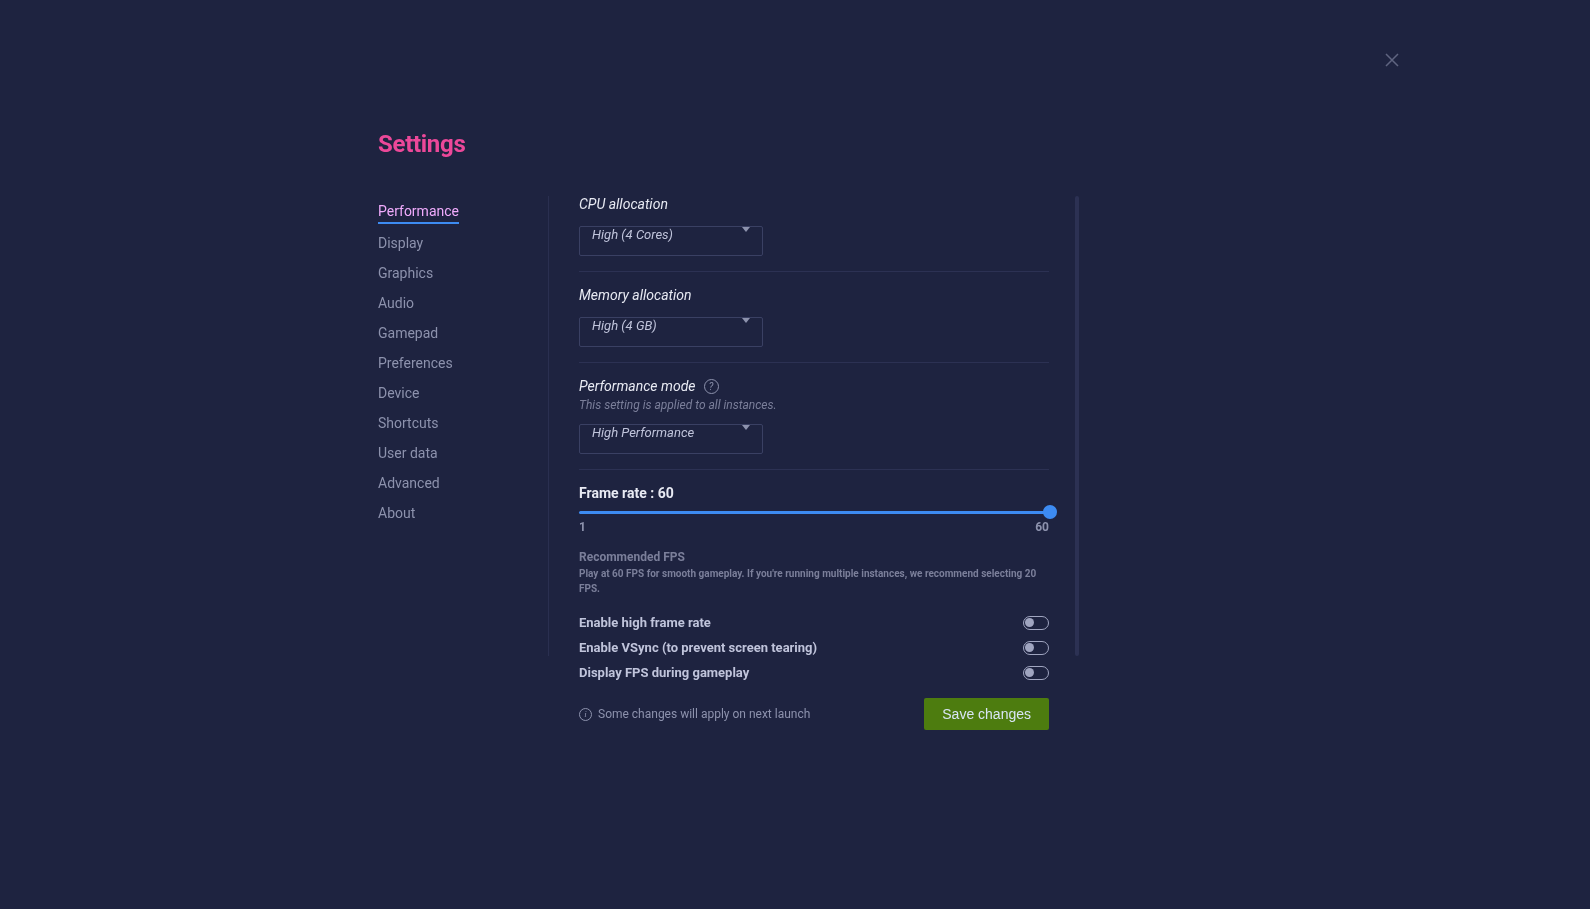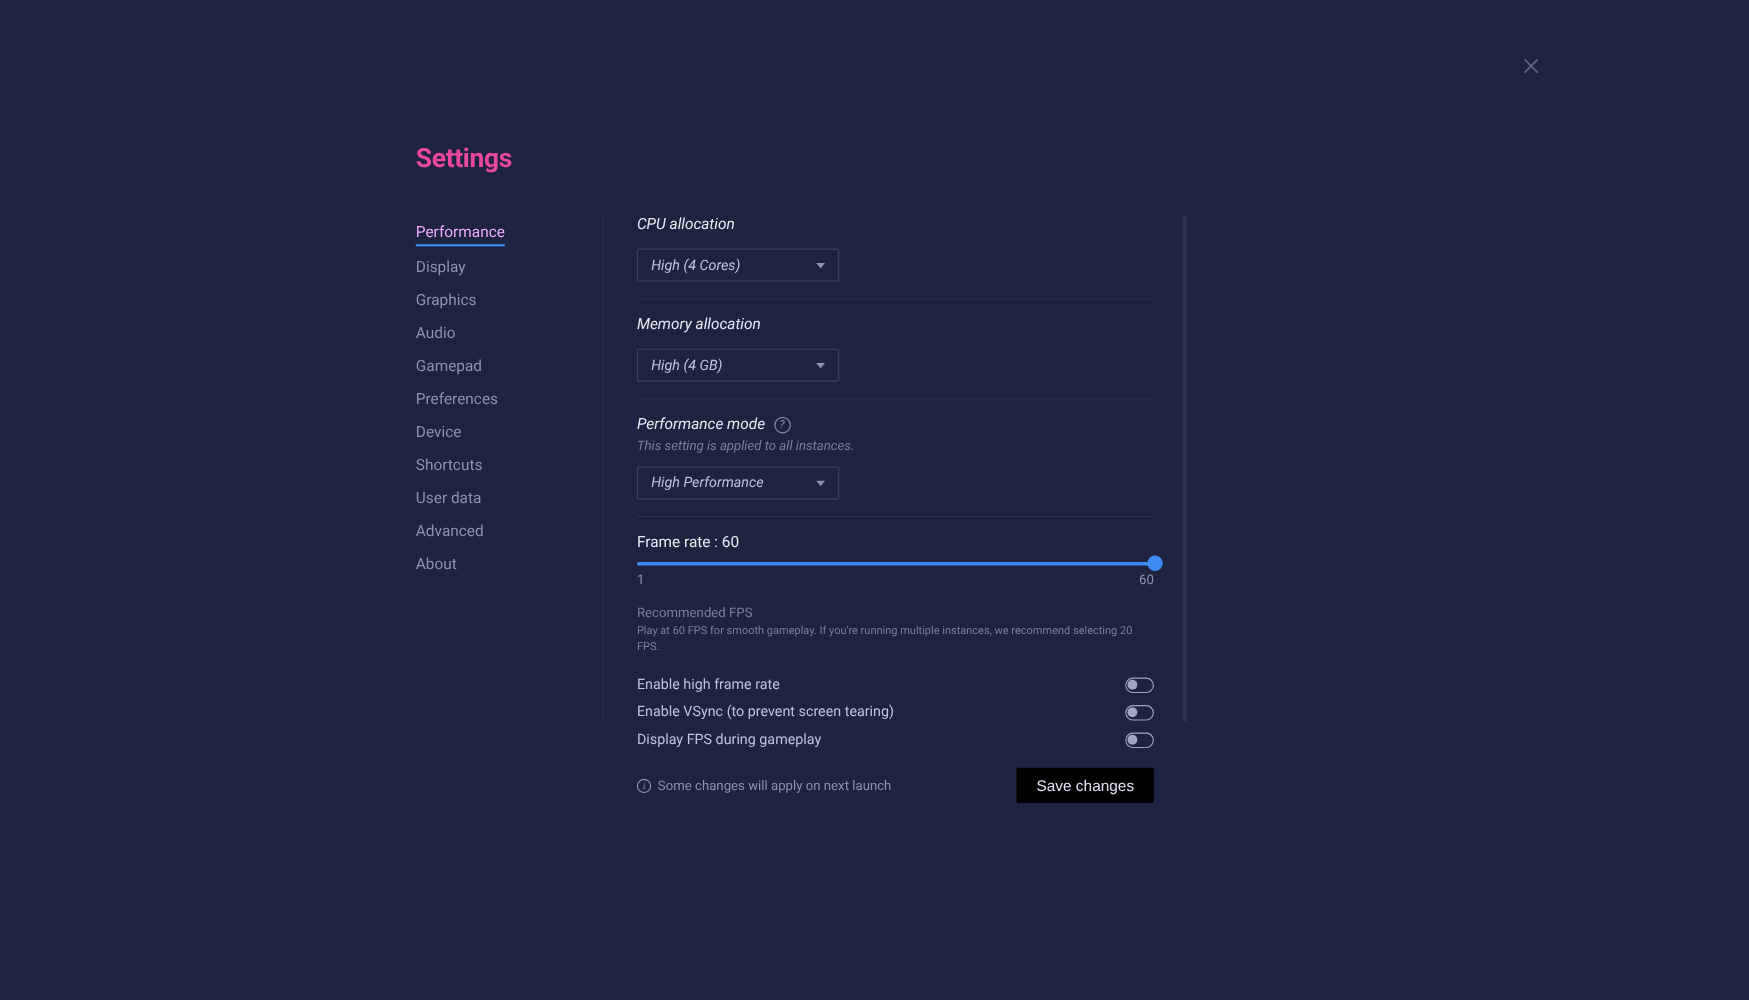--- a/index.html
+++ b/index.html
@@ -100,34 +100,35 @@
     }
     .select {
       width: 184px;
       height: 30px;
       background: transparent;
       border: 1px solid #3a4063;
       color: #c0c4db;
       font-size: 13px;
       padding: 0 12px;
       display: flex;
-      align-items: center;
+      align-items: flex-start;
       justify-content: space-between;
       cursor: pointer;
       border-radius: 2px;
     }
     .select .caret {
       width: 0;
       height: 0;
       border-left: 4px solid transparent;
       border-right: 4px solid transparent;
       border-top: 5px solid #8d92ad;
     }
     .slider-row {
       margin-top: 4px;
+      font-weight: bold;
     }
     .slider-label {
       font-size: 14px;
       color: #e8eaf3;
       margin-bottom: 8px;
     }
     .slider-track {
       position: relative;
       height: 3px;
       background: #3d8bf2;
@@ -219,21 +220,21 @@
       height: 15px;
       border: 1px solid #8d92ad;
       border-radius: 50%;
       display: inline-flex;
       align-items: center;
       justify-content: center;
       font-size: 10px;
       color: #8d92ad;
     }
     .save-btn {
-      background: #000000;
+      background: #4d7c0f;
       color: #d8e5f5;
       border: none;
       padding: 8px 18px;
       font-size: 14px;
       border-radius: 2px;
       cursor: pointer;
     }
     .scrollbar {
       position: absolute;
       right: -30px;

